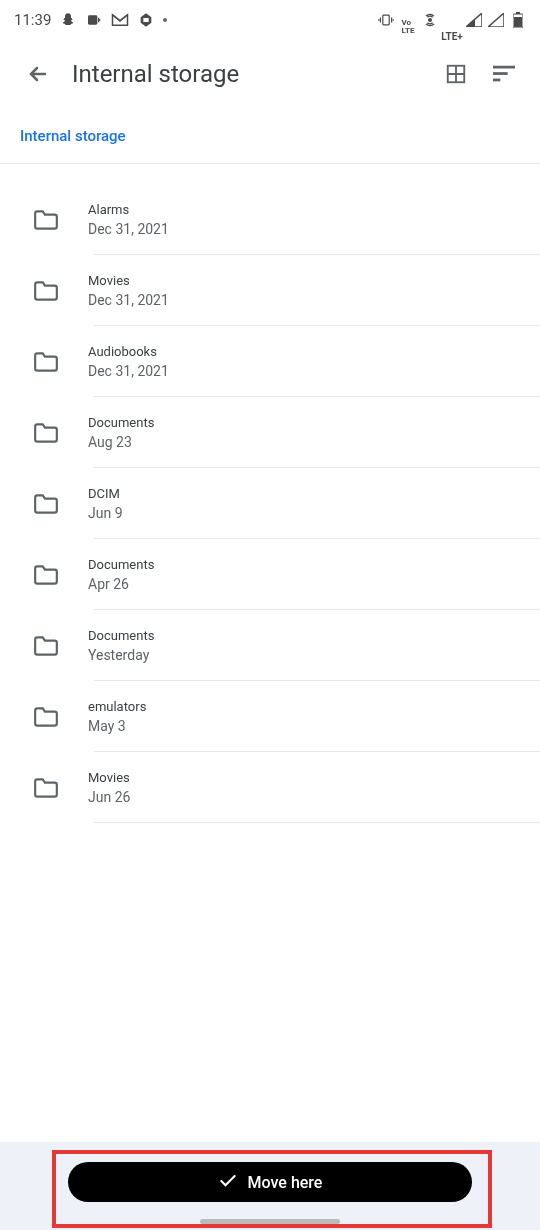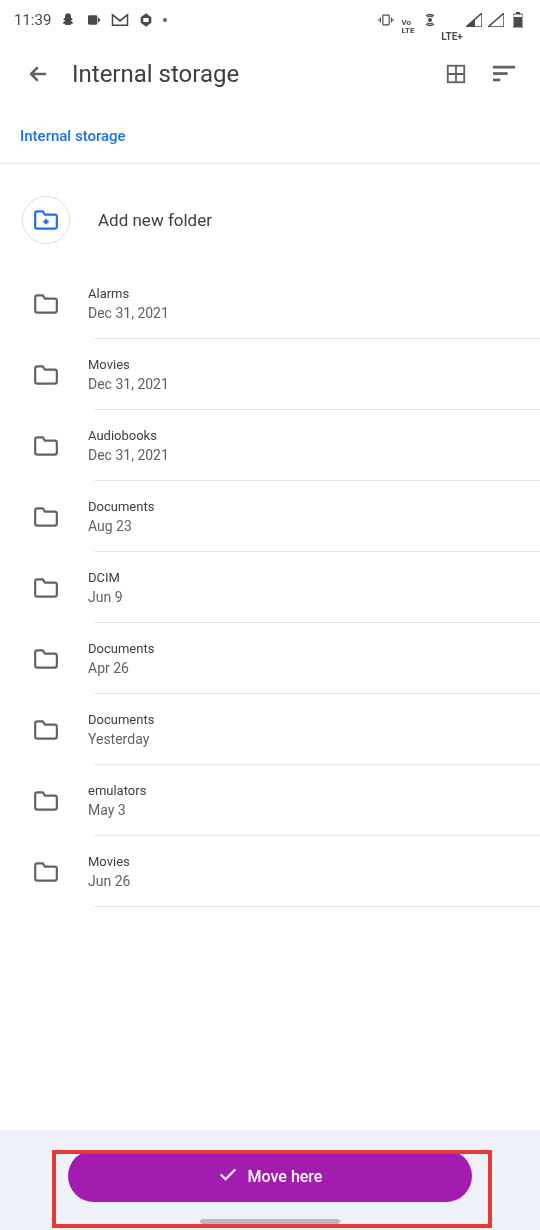--- a/index.html
+++ b/index.html
@@ -209,22 +209,22 @@
       bottom: 2px;
       left: 52px;
       right: 48px;
       height: 78px;
       border: 4px solid #e53935;
       pointer-events: none;
     }
     
     .move-button {
       width: 100%;
-      height: 52px;
-      background: #a21caf;
+      height: 40px;
+      background: #000000;
       border: none;
       border-radius: 26px;
       display: flex;
       align-items: center;
       justify-content: center;
       gap: 10px;
       margin: 0 auto;
       max-width: 404px;
     }
     
@@ -341,29 +341,20 @@
     </div>
   </div>
 </div>
 
 <div class="breadcrumb">
   <span class="breadcrumb-text">Internal storage</span>
 </div>
 
 <div class="folder-list">
 
-  <div class="add-folder-row">
-    <div class="add-folder-icon-wrap">
-      <svg width="26" height="22" viewBox="0 0 24 20" fill="none" stroke="#1a73e8" stroke-width="2">
-          <path d="M2 4a2 2 0 0 1 2-2h5l2 3h9a2 2 0 0 1 2 2v9a2 2 0 0 1-2 2H4a2 2 0 0 1-2-2V4z"></path>
-          <path d="M12 9v5M9.5 11.5h5" stroke-width="2"></path>
-        </svg>
-    </div>
-    <span class="add-folder-label">Add new folder</span>
-  </div>
 
   <div class="folder-row">
     <div class="folder-icon">
       <svg width="26" height="22" viewBox="0 0 24 20" fill="none" stroke="#5f6368" stroke-width="2">
           <path d="M2 4a2 2 0 0 1 2-2h5l2 3h9a2 2 0 0 1 2 2v9a2 2 0 0 1-2 2H4a2 2 0 0 1-2-2V4z"></path>
         </svg>
     </div>
     <div class="folder-text">
       <span class="folder-name">Alarms</span>
       <span class="folder-date">Dec 31, 2021</span>

